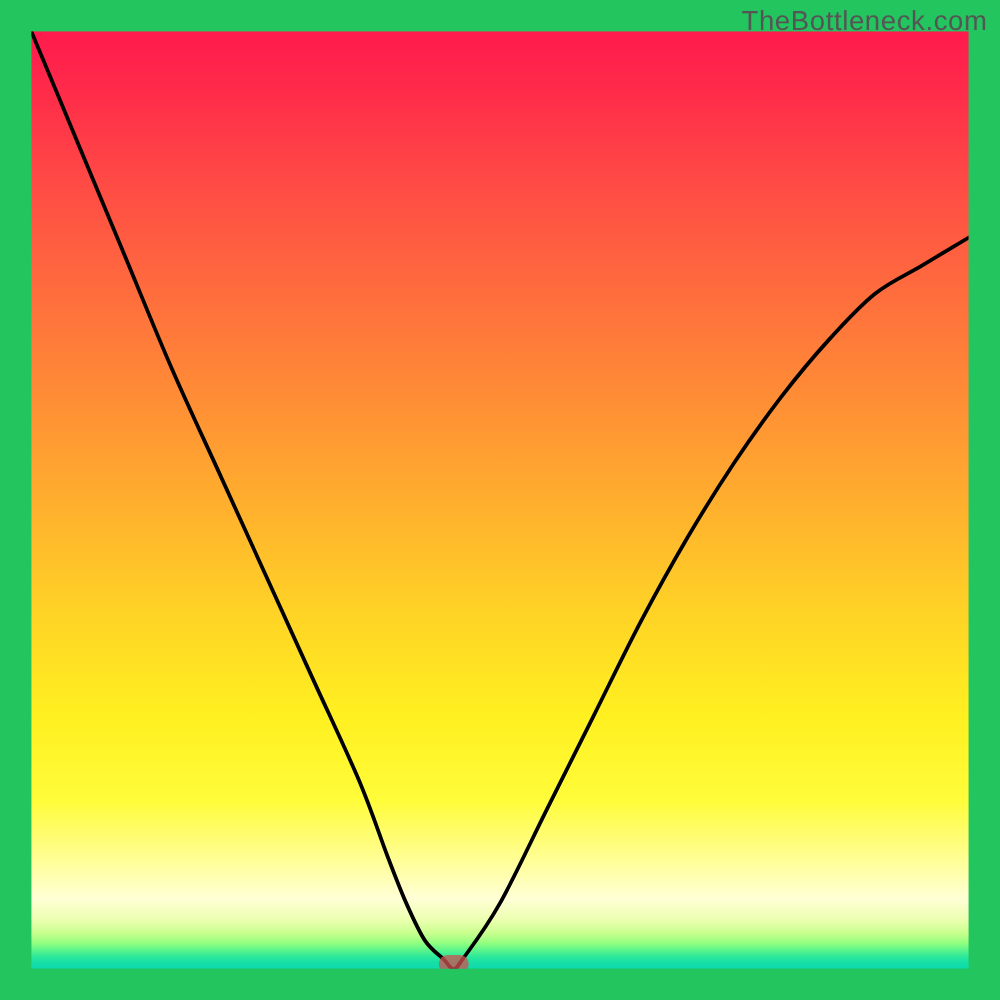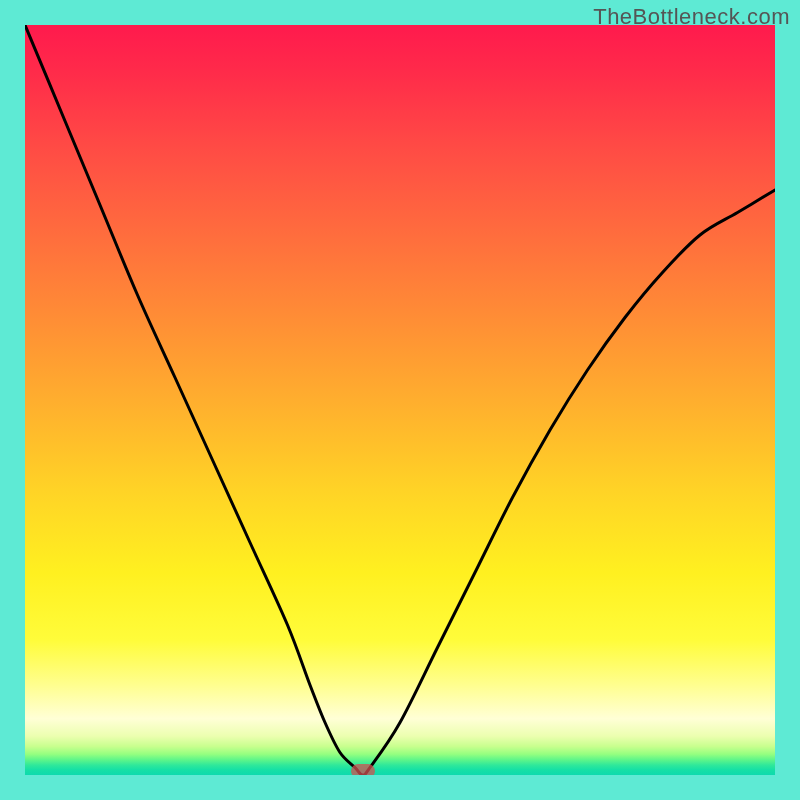--- a/index.html
+++ b/index.html
@@ -8,21 +8,21 @@
     width: 800px;
     height: 800px;
     background: #000;
     overflow: hidden;
     font-family: Arial, Helvetica, sans-serif;
   }
   .frame {
     position: relative;
     width: 800px;
     height: 800px;
-    background: #5eead4;
+    background: #22c55e;
   }
   .watermark {
     position: absolute;
     top: 4px;
     right: 10px;
     color: #555;
     font-size: 22px;
     font-weight: 500;
     letter-spacing: 0.5px;
     z-index: 5;

